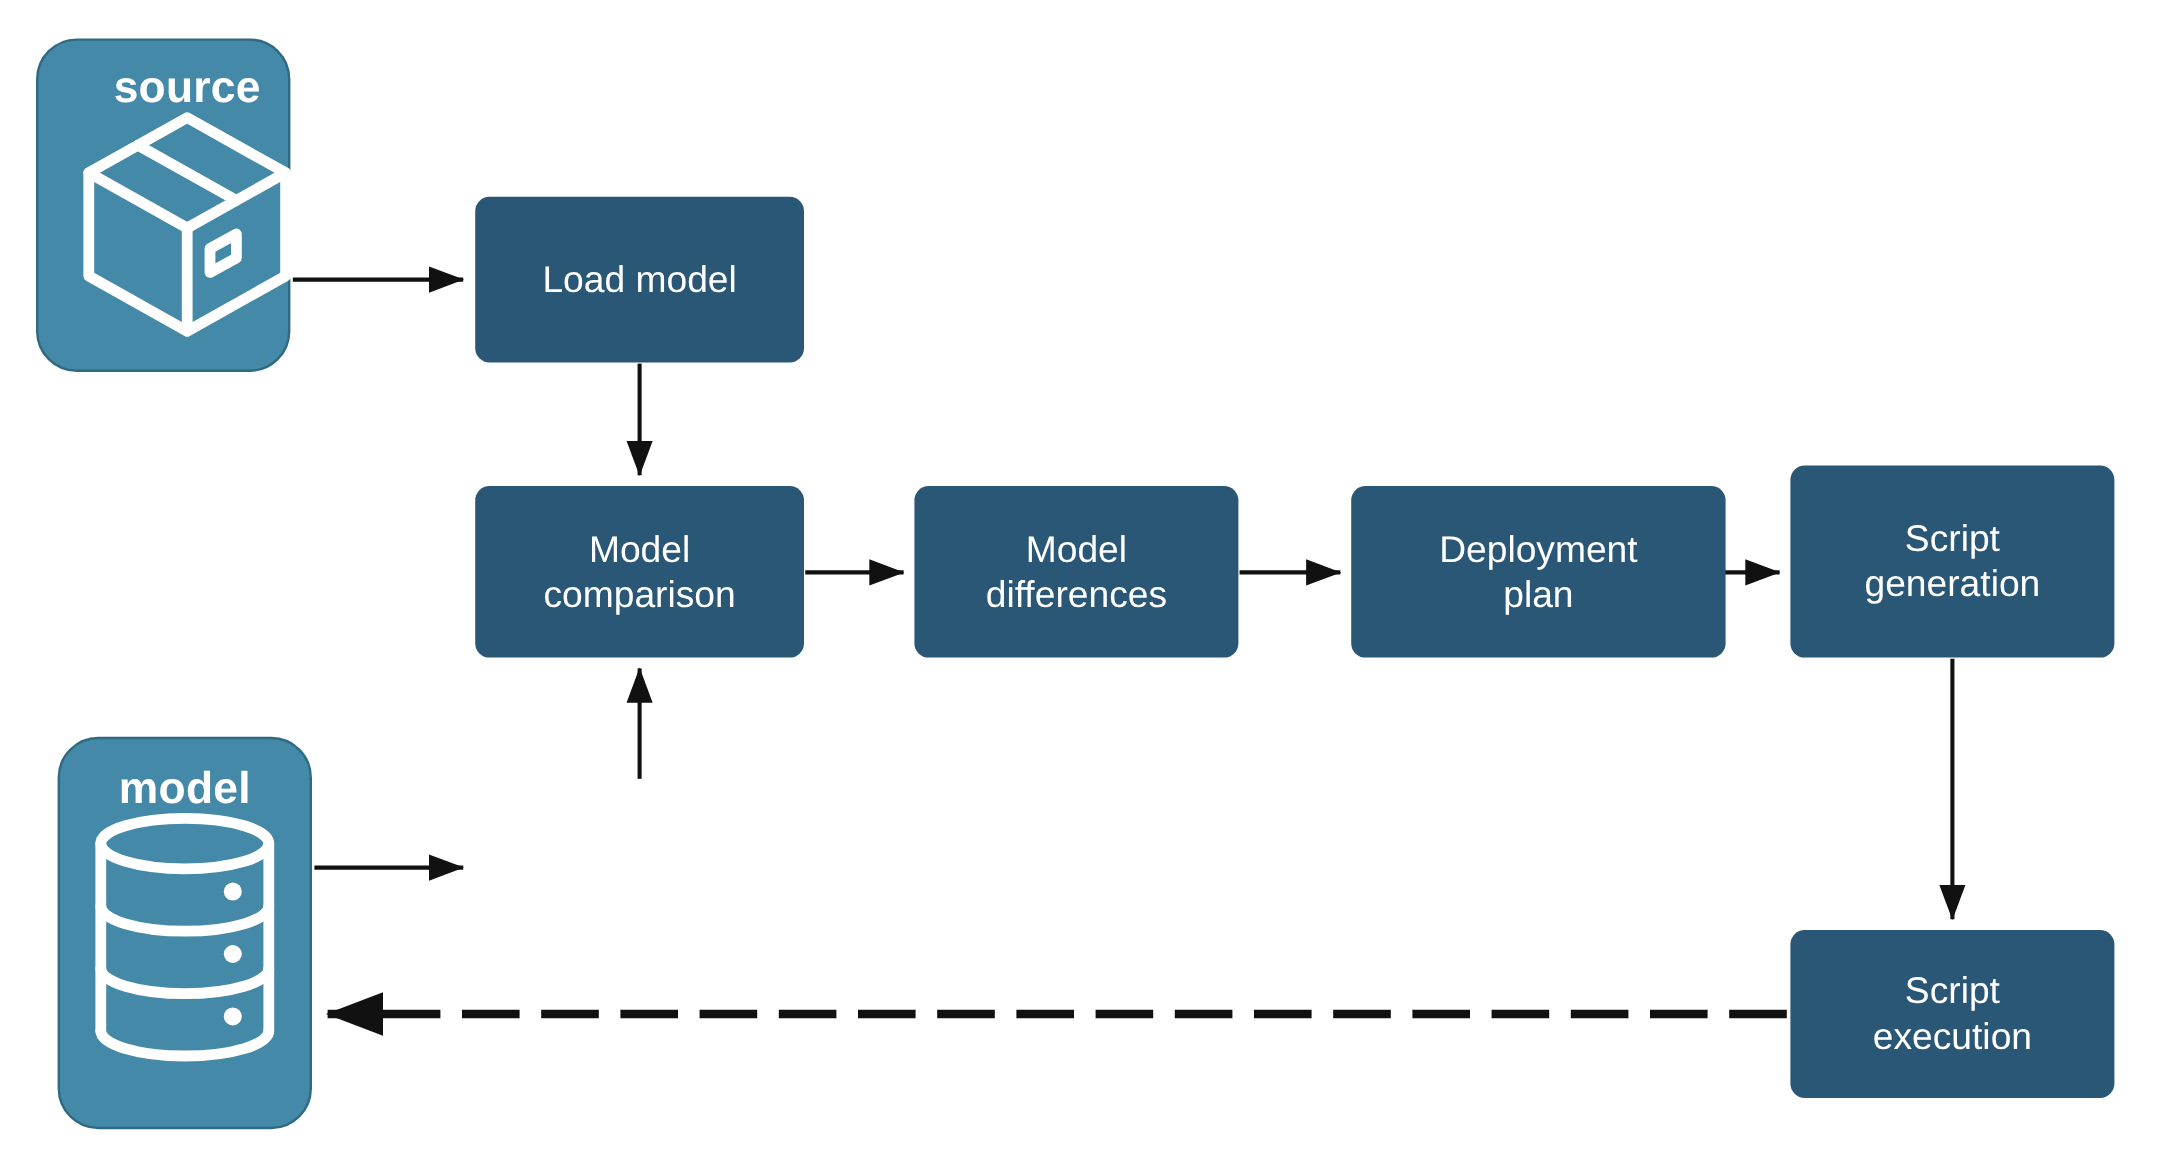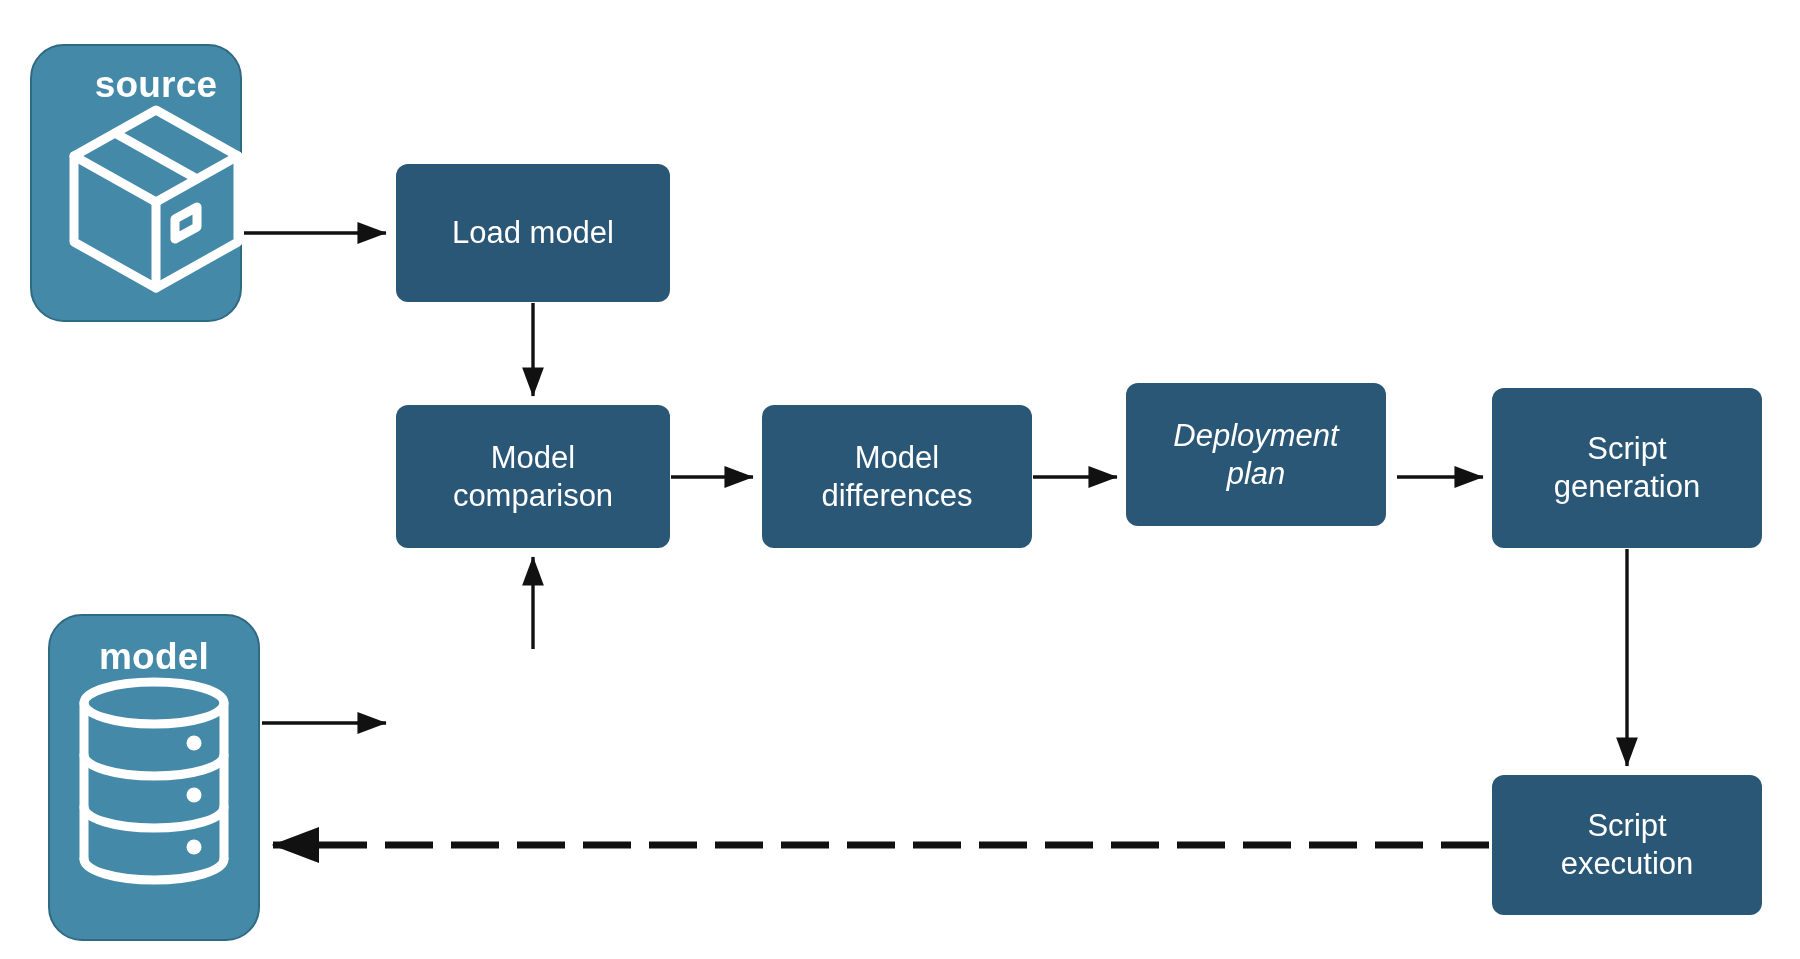--- a/index.html
+++ b/index.html
@@ -92,21 +92,21 @@
 
     <line x1="1627" y1="549" x2="1627" y2="766" stroke="#111111" stroke-width="3.4" marker-end="url(#arrow)"></line>
 
     <line x1="262" y1="723" x2="386" y2="723" stroke="#111111" stroke-width="3.4" marker-end="url(#arrow)"></line>
 
     <line x1="533" y1="649" x2="533" y2="557" stroke="#111111" stroke-width="3.4" marker-end="url(#arrow)"></line>
 
     <line x1="1489" y1="845" x2="273" y2="845" stroke="#111111" stroke-width="7" stroke-dasharray="48 18" marker-end="url(#arrowbig)"></line>
   </svg>
 
-  <div class="endpoint-card" style="left:30px; top:44px; width:212px; height:278px; padding-top:20px;padding-left:40px;">
+  <div class="endpoint-card" style="left:30px; top:32px; width:212px; height:278px; padding-top:20px;padding-left:40px;">
     <div class="endpoint-label">source</div>
     <span class="endpoint-icon">
       <svg width="178" height="192" viewBox="0 0 178 192">
         <g fill="none" stroke="#ffffff" stroke-width="9" stroke-linejoin="round" stroke-linecap="round">
 
           <path d="M89 7 L171 53 L89 99 L7 53 Z"></path>
 
           <path d="M48 30 L130 76"></path>
 
           <path d="M7 53 L7 139 L89 185 L89 99"></path>
@@ -150,21 +150,21 @@
   <div class="proc-box" style="left:396px; top:405px; width:274px; height:143px;">
     <span>Model
 comparison</span>
   </div>
 
   <div class="proc-box" style="left:762px; top:405px; width:270px; height:143px;">
     <span>Model
 differences</span>
   </div>
 
-  <div class="proc-box" style="left:1126px; top:383px; width:260px; height:143px;font-style:italic;">
+  <div class="proc-box" style="left:1126px; top:405px; width:312px; height:143px;">
     <span>Deployment
 plan</span>
   </div>
 
   <div class="proc-box" style="left:1492px; top:388px; width:270px; height:160px;">
     <span>Script
 generation</span>
   </div>
 
 

